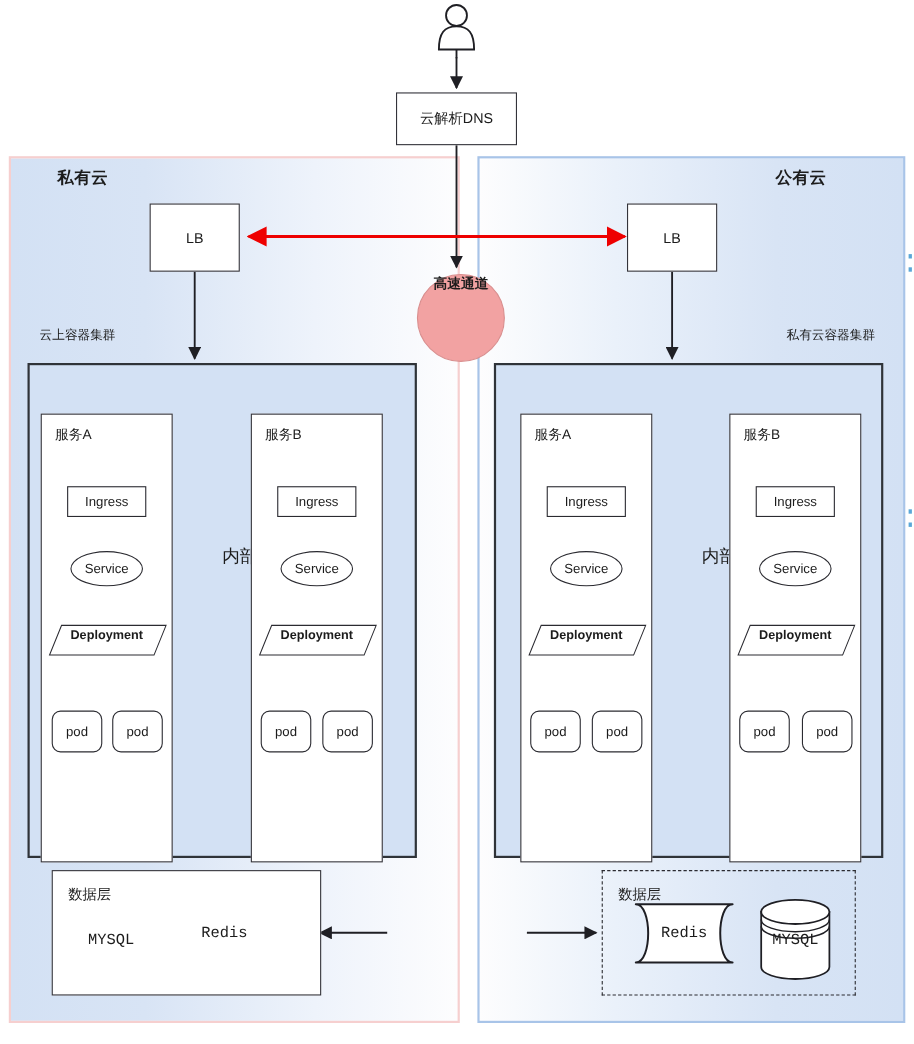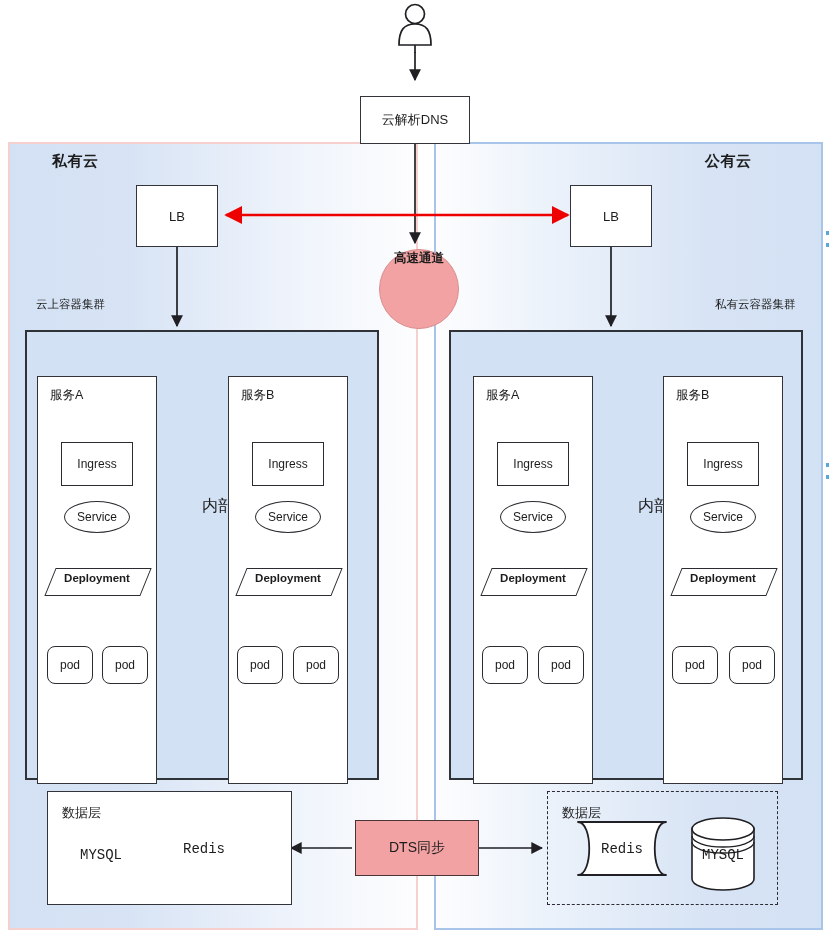--- a/index.html
+++ b/index.html
@@ -52,21 +52,21 @@
     border:1.6px solid #33333a;
     margin-top:36px;
   }
   .service-title{
     position:absolute;left:12px;top:10px;font-size:12.5px;color:#1c1c1c;
   }
 
   
   .ingress{
     position:absolute;box-sizing:border-box;background:#fff;border:1.4px solid #2b2b31;
-    width:72px;height:44px;display:flex;align-items:center;justify-content:center;
+    width:72px;height:28px;display:flex;align-items:center;justify-content:center;
     font-size:12px;color:#1c1c1c;
   }
   
   .ellipse{
     position:absolute;box-sizing:border-box;background:#fff;border:1.4px solid #2b2b31;
     width:66px;height:32px;border-radius:50%;
     display:flex;align-items:center;justify-content:center;font-size:12px;color:#1c1c1c;
   }
   
   .deploy-wrap{position:absolute;width:94px;height:26px;}
@@ -195,21 +195,21 @@
     </g>
 
     <g>
       <path d="M692,829 L692,879 A31,11 0 0 0 754,879 L754,829 Z" fill="#fff" stroke="#1f1f24" stroke-width="1.6"></path>
       <ellipse cx="723" cy="829" rx="31" ry="11" fill="#fff" stroke="#1f1f24" stroke-width="1.6"></ellipse>
       <path d="M692,836 A31,11 0 0 0 754,836" fill="none" stroke="#1f1f24" stroke-width="1.3"></path>
       <path d="M692,842 A31,11 0 0 0 754,842" fill="none" stroke="#1f1f24" stroke-width="1.3"></path>
     </g>
   </svg>
 
-  <div class="box box-dns" style="left:360px;top:96px;">
+  <div class="box box-dns" style="left:360px;top:84px;">
     <span>云解析DNS</span>
   </div>
 
   <div class="box box-lb" style="left:136px;top:185px;">
     <span>LB</span>
   </div>
   <div class="box box-lb" style="left:570px;top:185px;">
     <span>LB</span>
   </div>
 
@@ -312,22 +312,19 @@
   </div>
   <div class="abs" style="left:71px;top:838px;width:60px;height:34px;display:flex;align-items:center;justify-content:center;font-size:14px;color:#1c1c1c;">MYSQL</div>
   <div class="abs" style="left:176px;top:832px;width:56px;height:34px;display:flex;align-items:center;justify-content:center;font-size:14px;color:#1c1c1c;">Redis</div>
 
   <div class="datalayer-dashed" style="left:547px;top:791px;width:231px;height:114px;">
     <div class="dl-title">数据层</div>
   </div>
   <div class="abs" style="left:594px;top:832px;width:56px;height:34px;display:flex;align-items:center;justify-content:center;font-size:14px;color:#1c1c1c;">Redis</div>
   <div class="abs" style="left:693px;top:838px;width:60px;height:34px;display:flex;align-items:center;justify-content:center;font-size:14px;color:#1c1c1c;">MYSQL</div>
 
-  <div class="dts" style="left:355px;top:820px;">
-    <span>DTS同步</span>
-  </div>
 
   <div class="edge-mark" style="left:826px;top:231px;"></div>
   <div class="edge-mark" style="left:826px;top:243px;"></div>
   <div class="edge-mark" style="left:826px;top:463px;"></div>
   <div class="edge-mark" style="left:826px;top:475px;"></div>
 
 </div>
 
 </body></html>

